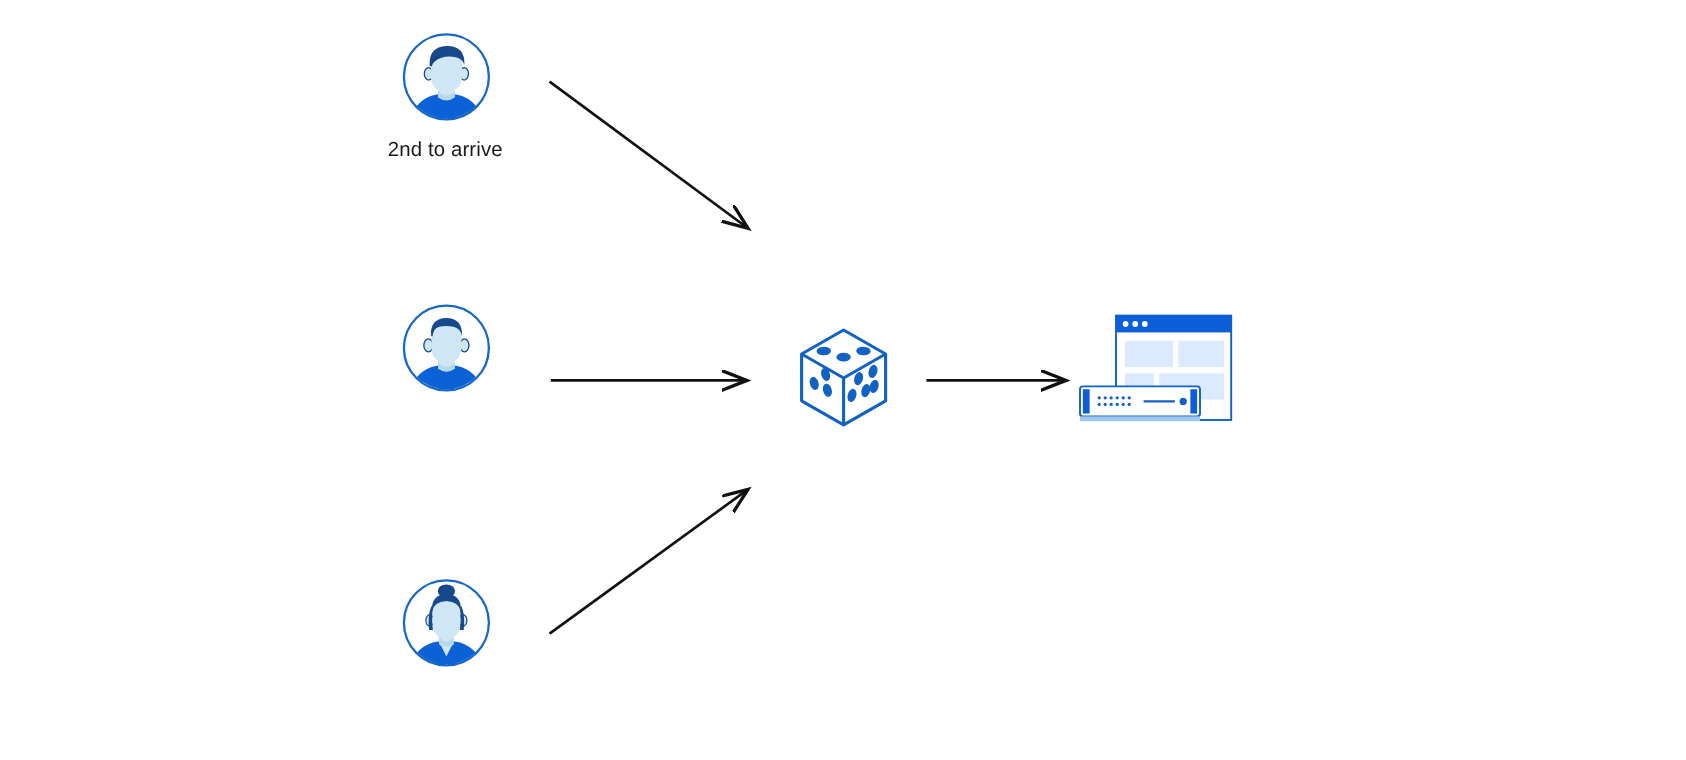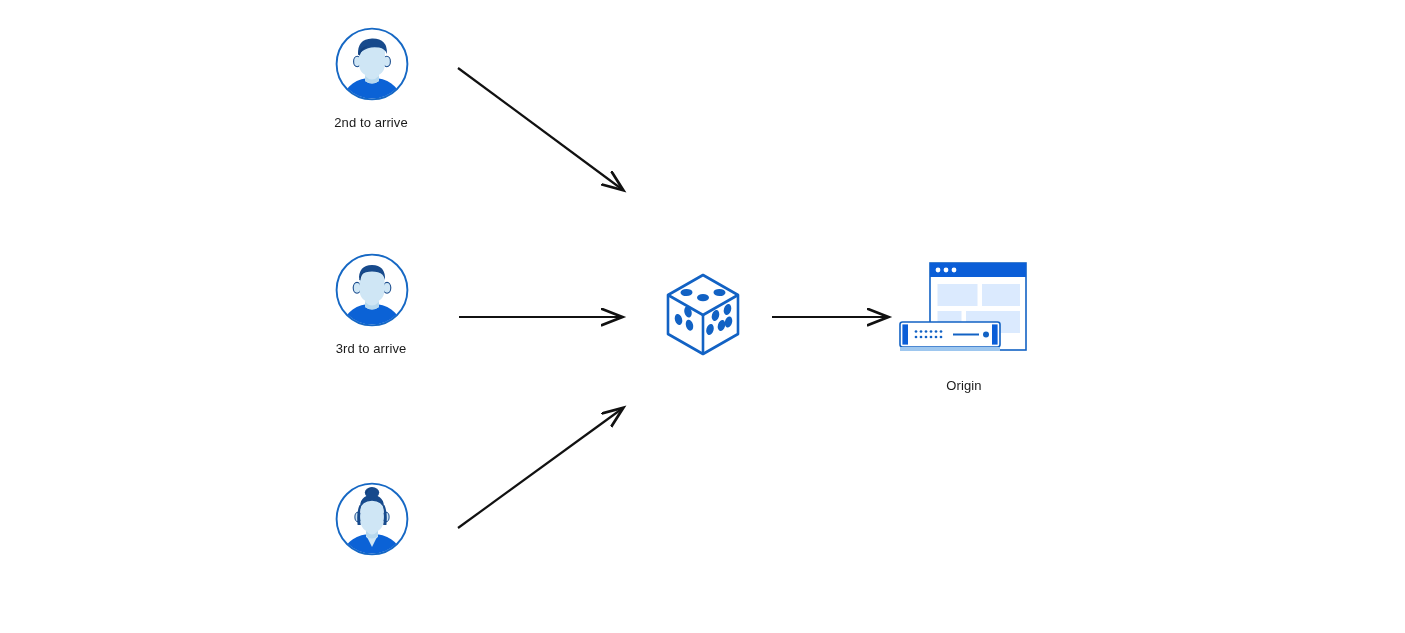--- a/index.html
+++ b/index.html
@@ -17,21 +17,21 @@
     background: #ffffff;
     overflow: hidden;
   }
   .node {
     position: absolute;
   }
   .node-label {
     position: absolute;
     text-align: center;
     font-family: "Liberation Sans", sans-serif;
-    font-size: 13px;
+    font-size: 17px;
     color: #1a1a1a;
     white-space: nowrap;
     letter-spacing: 0.1px;
   }
   .arrow-layer {
     position: absolute;
     left: 0;
     top: 0;
     width: 1405px;
     height: 633px;
@@ -106,21 +106,20 @@
         <path d="M31 50 Q38 57 45 50 L45 55 Q38 60 31 55 Z" fill="#b6d8ee"></path>
         <ellipse cx="23.0" cy="35.8" rx="3.8" ry="5.4" fill="#cfe6f5" stroke="#174a8c" stroke-width="1.1"></ellipse>
         <ellipse cx="53.0" cy="35.8" rx="3.8" ry="5.4" fill="#cfe6f5" stroke="#174a8c" stroke-width="1.1"></ellipse>
         <path d="M25.5 27 Q25.5 15.5 38 15.5 Q50.5 15.5 50.5 27 L50.5 37 Q50.5 50 38 50 Q25.5 50 25.5 37 Z" fill="#cfe6f5"></path>
 
         <path d="M25 28 Q24.4 13.2 38 13 Q51.6 13.2 51 28 Q49.6 21.5 44 20.2 Q38 19, 32 20.2 Q26.4 21.5 25 28 Z" fill="#174a8c"></path>
         <path d="M25.2 27.8 Q26 20.6 31.6 19.6 Q27 22, 26.4 28.4 Z" fill="#14407c"></path>
       </g>
     </svg>
   </div>
-  <div class="node-label" style="left:271px; top:341px; width:200px;">3rd to arrive</div>
 
   <div class="node" style="left:334px; top:481px; width:76px; height:76px;">
     <svg width="76" height="76" viewBox="0 0 76 76">
       <defs>
         <clipPath id="clipC">
             <circle cx="38" cy="38" r="34.6"></circle>
           </clipPath>
       </defs>
       <circle cx="38" cy="38" r="35.4" fill="#ffffff" stroke="#1668c4" stroke-width="1.9"></circle>
       <g clip-path="url(#clipC)">
@@ -213,15 +212,14 @@
           <circle cx="30" cy="79" r="1.35"></circle>
             <circle cx="35" cy="79" r="1.35"></circle>
           <circle cx="40" cy="79" r="1.35"></circle>
             <circle cx="45" cy="79" r="1.35"></circle>
         </g>
         <line x1="57" y1="76.5" x2="83" y2="76.5" stroke="#1262c4" stroke-width="2"></line>
         <circle cx="90" cy="76.5" r="3" fill="#1262c4"></circle>
       </g>
     </svg>
   </div>
-  <div class="node-label" style="left:864px; top:378px; width:200px;">Origin</div>
 
 </div>
 
 </body></html>

